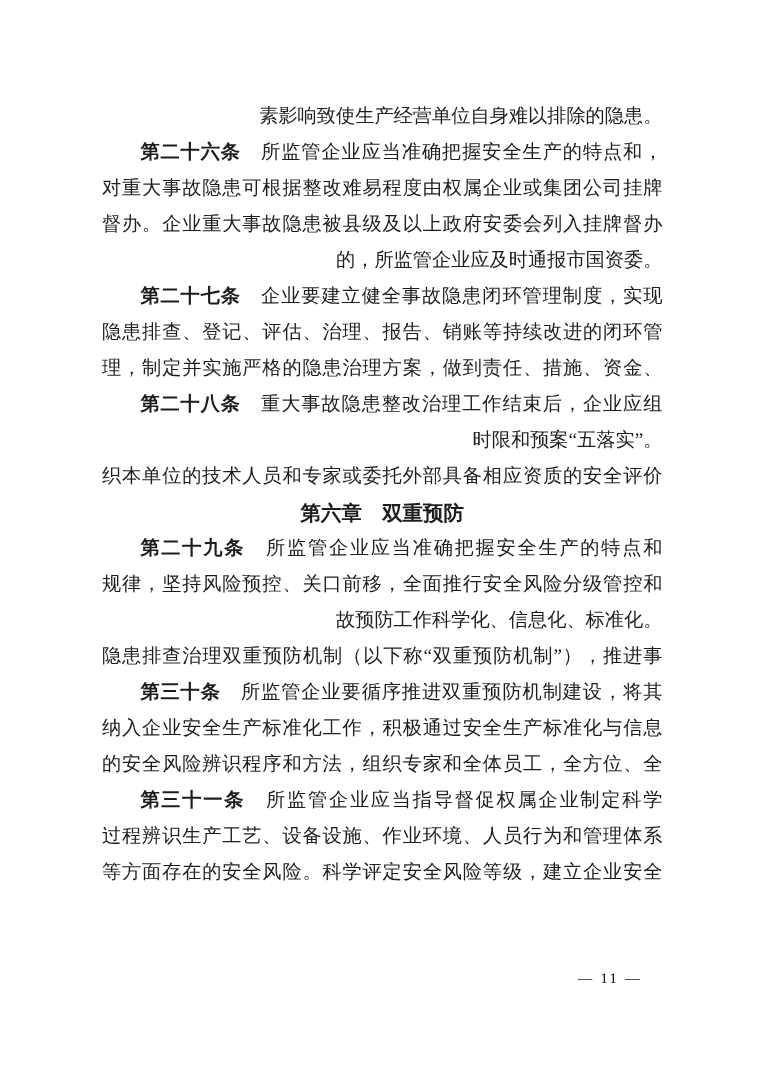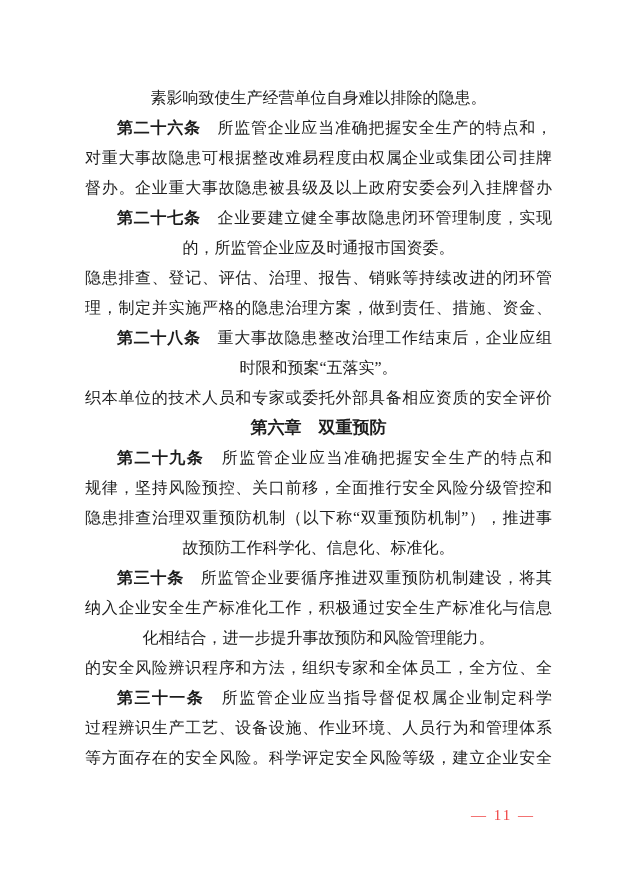--- a/index.html
+++ b/index.html
@@ -20,21 +20,21 @@
     position: absolute;
     left: 85px;
     top: 83px;
     width: 467px;
   }
   .line {
     font-size: 16px;
     line-height: 30px;
     height: 30px;
     white-space: nowrap;
-    text-align: center;
+    text-align: right;
   }
   .line.j {
     white-space: normal;
     text-align: justify;
     text-align-last: justify;
   }
   .line.indent {
     text-indent: 32px;
   }
   .line .label {
@@ -45,50 +45,49 @@
     font-weight: bold;
     font-size: 17px;
     text-align: right;
     text-align-last: center;
     white-space: normal;
   }
   .page-number {
     position: absolute;
     top: 806px;
     right: 98px;
-    font-size: 15px;
+    font-size: 12px;
     line-height: 18px;
     letter-spacing: 2px;
-    color: #ef4444;
+    color: #000000;
     margin-left: 44px;
   }
 </style>
 </head>
 <body>
 
 <div class="page">
   <div class="content">
       <div class="line"><span>素影响致使生产经营单位自身难以排除的隐患。</span></div>
       <div class="line indent j"><span class="label">第二十六条</span><span>　所监管企业应当准确把握安全生产的特点和，</span></div>
       <div class="line j"><span>对重大事故隐患可根据整改难易程度由权属企业或集团公司挂牌</span></div>
       <div class="line j"><span>督办。企业重大事故隐患被县级及以上政府安委会列入挂牌督办</span></div>
+      <div class="line"><span>的，所监管企业应及时通报市国资委。</span></div>
       <div class="line indent j"><span class="label">第二十七条</span><span>　企业要建立健全事故隐患闭环管理制度，实现</span></div>
-      <div class="line"><span>的，所监管企业应及时通报市国资委。</span></div>
       <div class="line j"><span>隐患排查、登记、评估、治理、报告、销账等持续改进的闭环管</span></div>
       <div class="line j"><span>理，制定并实施严格的隐患治理方案，做到责任、措施、资金、</span></div>
       <div class="line indent j"><span class="label">第二十八条</span><span>　重大事故隐患整改治理工作结束后，企业应组</span></div>
       <div class="line"><span>时限和预案“五落实”。</span></div>
       <div class="line j"><span>织本单位的技术人员和专家或委托外部具备相应资质的安全评价</span></div>
       <div class="line heading"><span>第六章　双重预防</span></div>
       <div class="line indent j"><span class="label">第二十九条</span><span>　所监管企业应当准确把握安全生产的特点和</span></div>
       <div class="line j"><span>规律，坚持风险预控、关口前移，全面推行安全风险分级管控和</span></div>
+      <div class="line"><span>故预防工作科学化、信息化、标准化。</span></div>
       <div class="line j"><span>隐患排查治理双重预防机制（以下称“双重预防机制”），推进事</span></div>
-      <div class="line"><span>故预防工作科学化、信息化、标准化。</span></div>
       <div class="line indent j"><span class="label">第三十条</span><span>　所监管企业要循序推进双重预防机制建设，将其</span></div>
       <div class="line j"><span>纳入企业安全生产标准化工作，积极通过安全生产标准化与信息</span></div>
-      <div class="line"><span>化相结合，进一步提升事故预防和风险管理能力。</span></div>
       <div class="line j"><span>的安全风险辨识程序和方法，组织专家和全体员工，全方位、全</span></div>
       <div class="line indent j"><span class="label">第三十一条</span><span>　所监管企业应当指导督促权属企业制定科学</span></div>
       <div class="line j"><span>过程辨识生产工艺、设备设施、作业环境、人员行为和管理体系</span></div>
       <div class="line j"><span>等方面存在的安全风险。科学评定安全风险等级，建立企业安全</span></div>
     </div>
   <div class="page-number">— 11 —</div>
 </div>
 
 </body></html>

